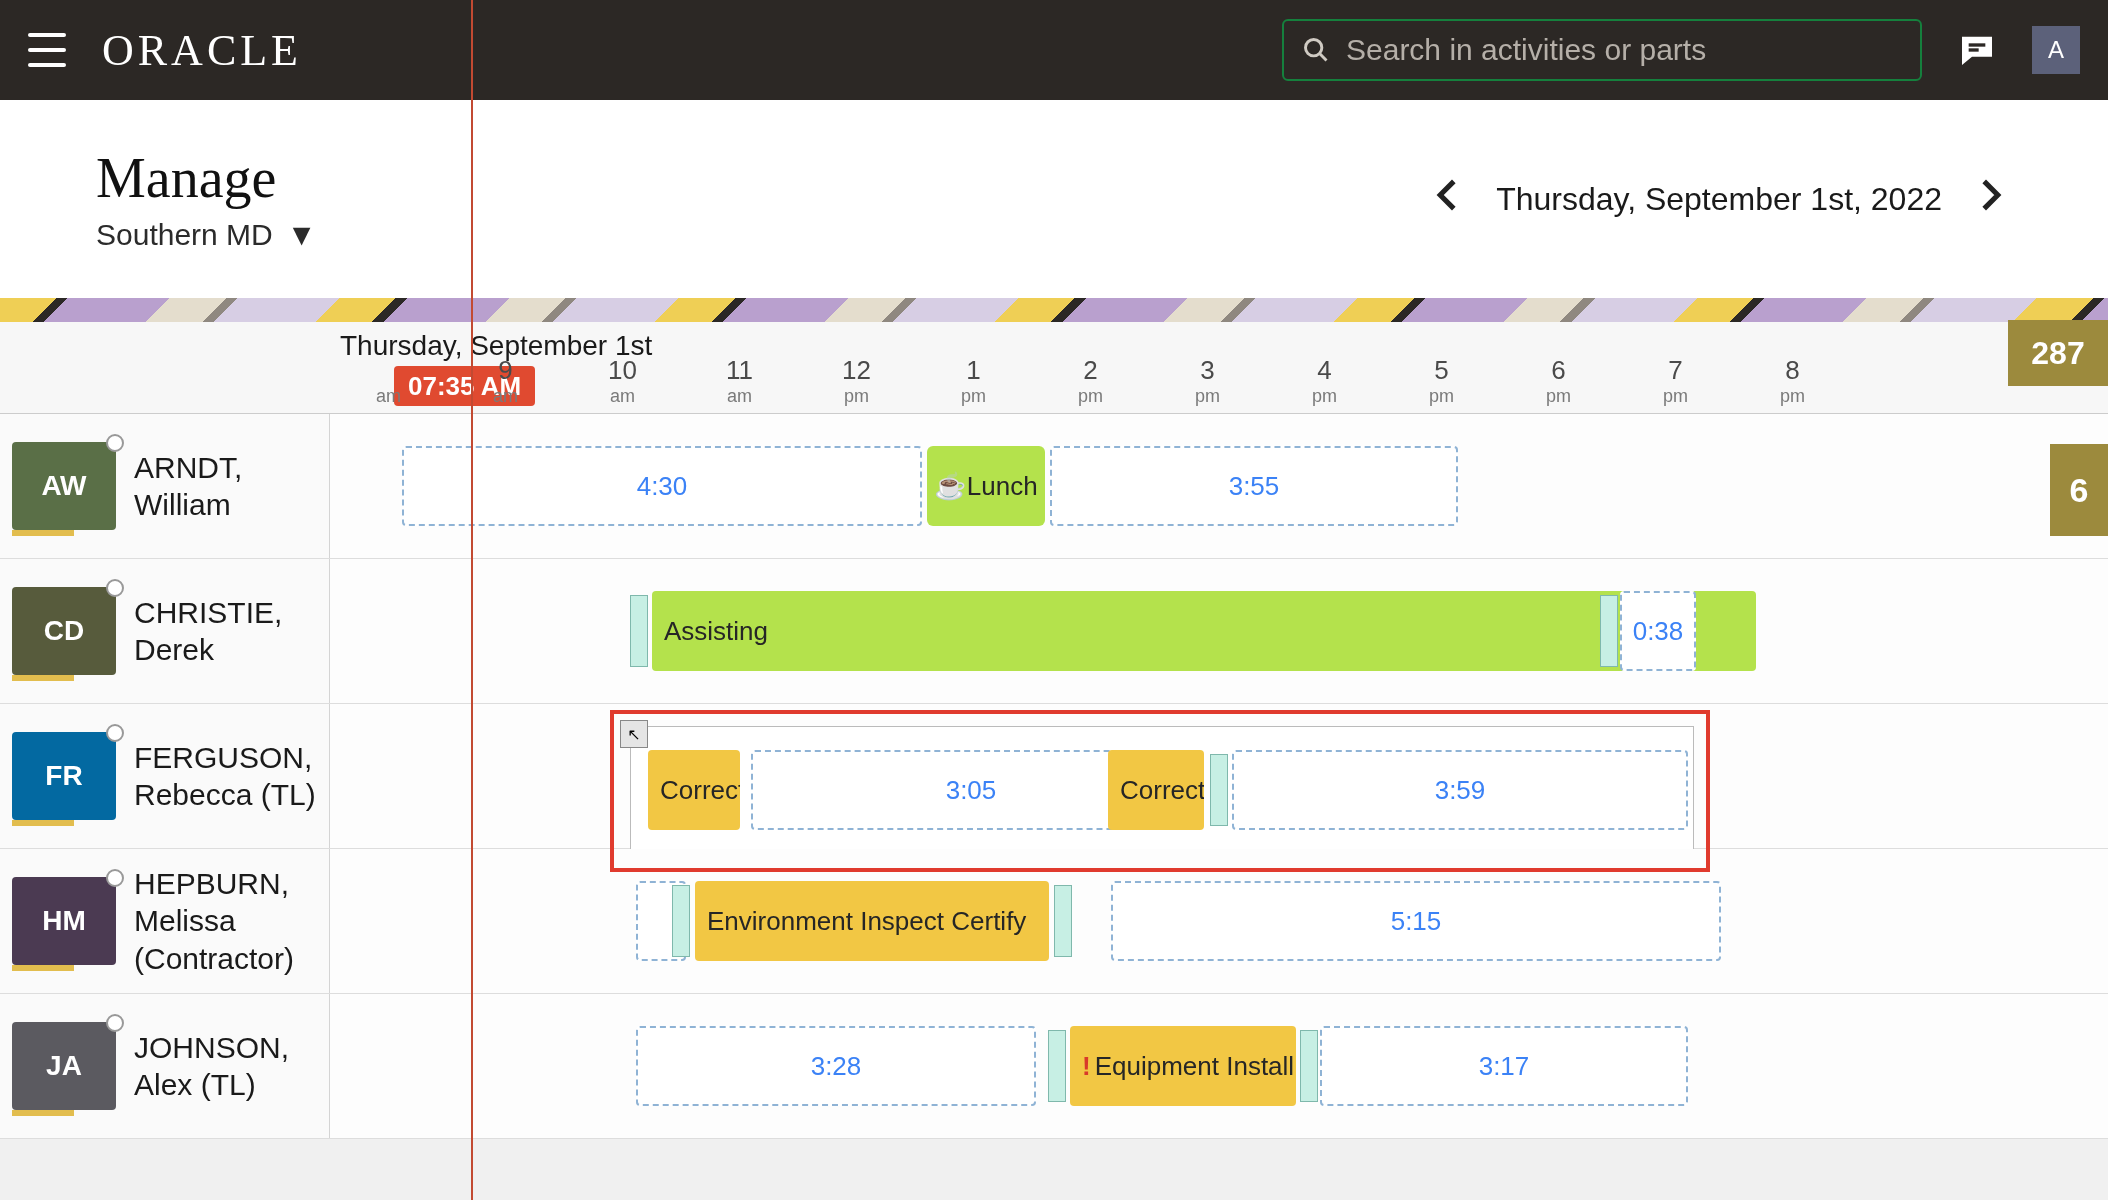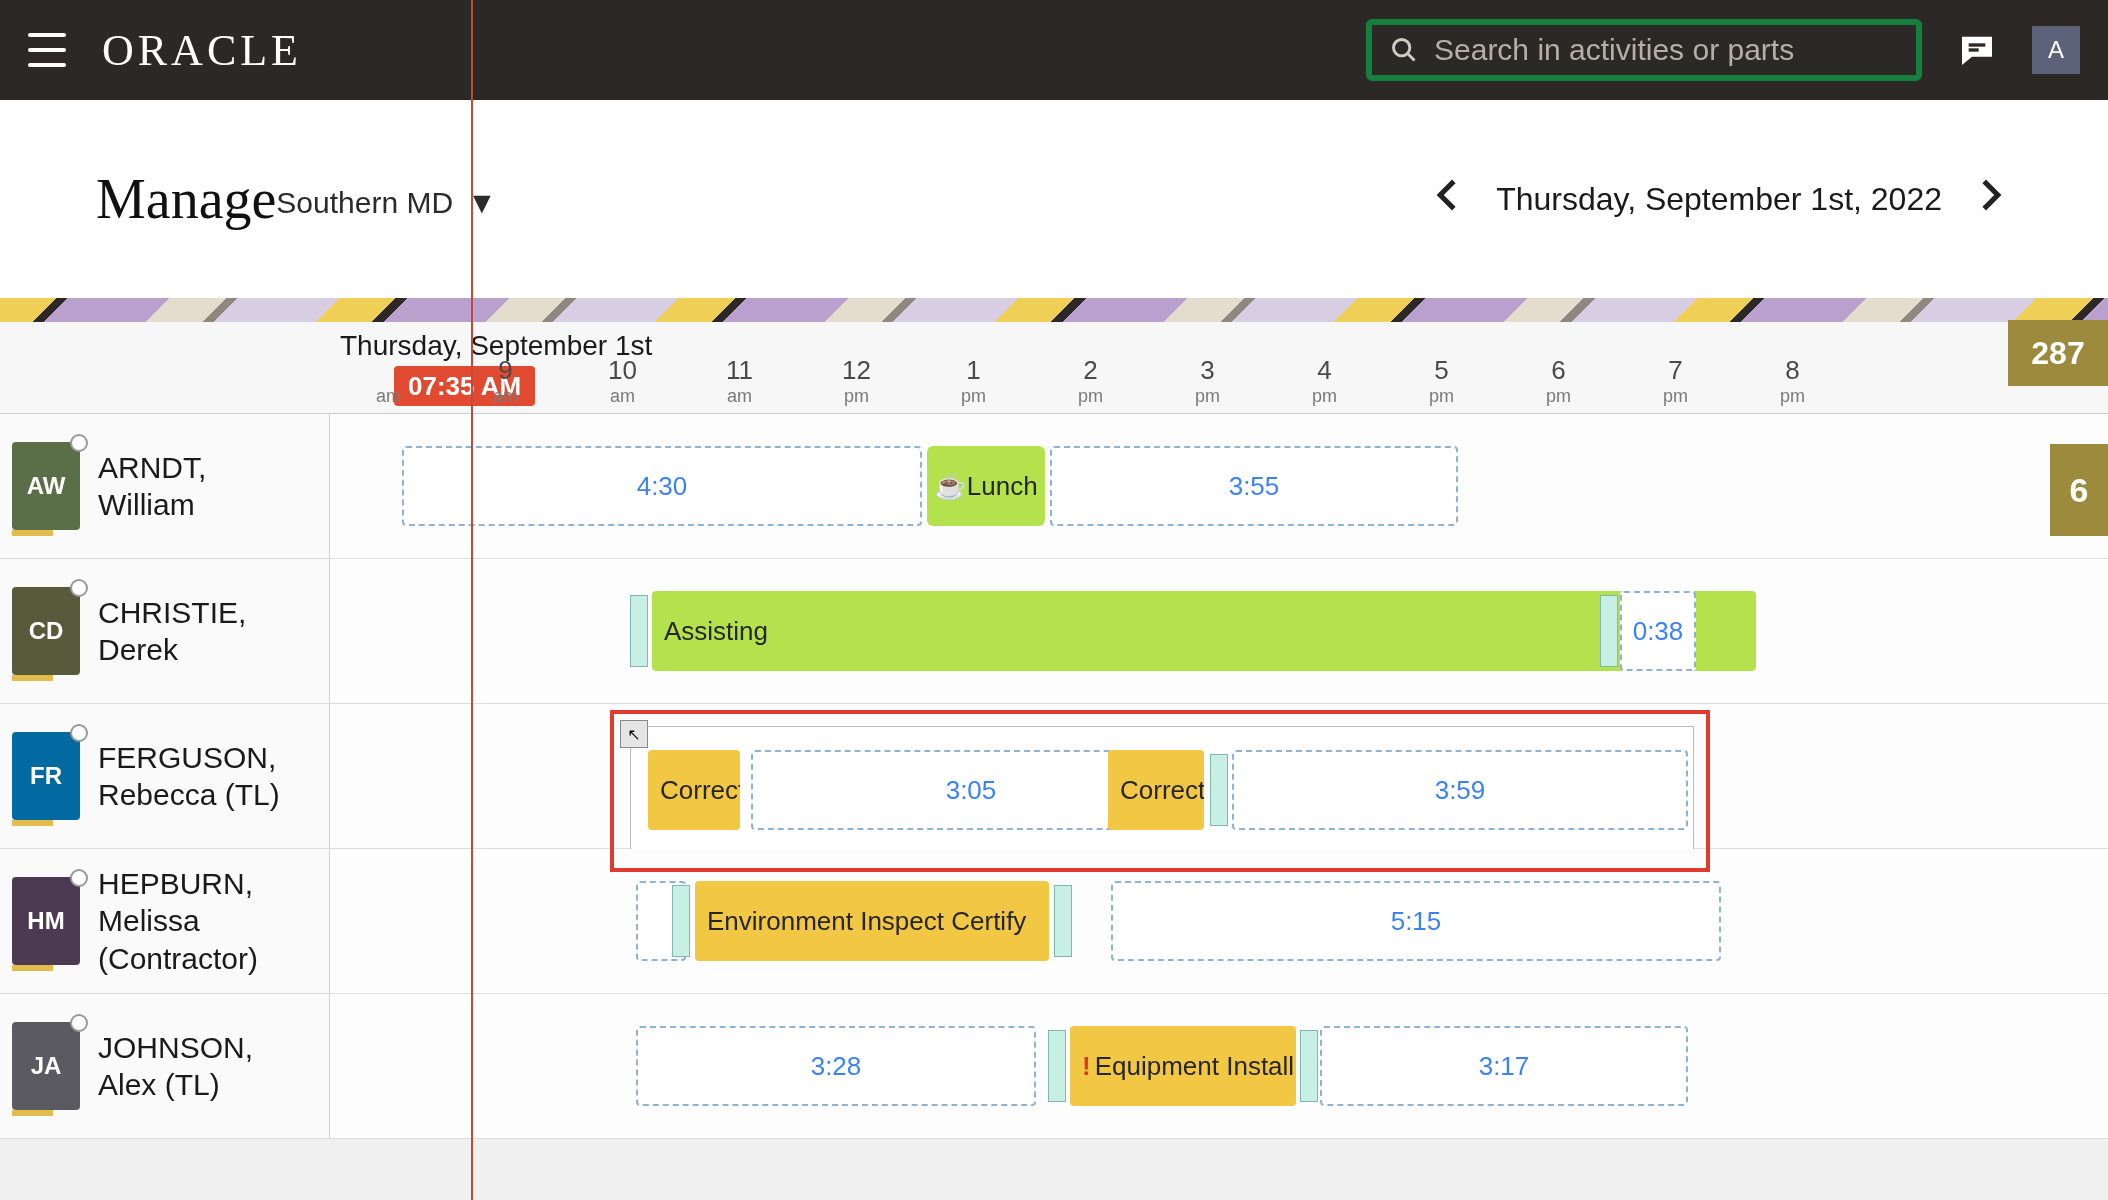--- a/index.html
+++ b/index.html
@@ -8,39 +8,39 @@
   
   .topbar {
     display: flex; align-items: center; height: 100px;
     background: #2c2825; color: #fff; padding: 0 28px;
   }
   .hamburger { width: 38px; height: 34px; cursor: pointer; display: flex; flex-direction: column; justify-content: space-between; }
   .hamburger span { display:block; height:4px; background:#fff; border-radius:2px; }
   .oracle-logo { margin-left: 36px; font-family: Georgia, "Times New Roman", serif; font-size: 44px; letter-spacing: 4px; font-weight: 400; }
   .topbar-spacer { flex:1; }
   .search-wrap {
-    display:flex; align-items:center; width:556px; height:62px;
-    border:6px solid #15803d; border-radius:6px; padding:0 18px;
+    display:flex; align-items:center; width:640px; height:62px;
+    border:2px solid #15803d; border-radius:6px; padding:0 18px;
     background: transparent;
   }
   .search-icon { width:28px; height:28px; margin-right:16px; }
   .search-input {
     flex:1; border:none; background:transparent; color:#fff; font-size:30px;
     outline:none;
   }
   .search-input::placeholder { color:#b5afa8; }
   .chat-btn { width:54px; height:54px; margin-left:28px; display:flex; align-items:center; justify-content:center; cursor:pointer; }
   .avatar-sq {
     width:48px; height:48px; margin-left:28px; background:#5c617a; display:flex;
     align-items:center; justify-content:center; font-size:24px; color:#fff; cursor:pointer;
   }
 
   
   .pagehead { height: 198px; background:#fff; display:flex; align-items:center; padding:0 96px; }
-  .pagehead-left { display:flex; flex-direction:row; }
+  .pagehead-left { display:flex; flex-direction:column; }
   .page-title { font-family: Georgia, serif; font-size:56px; font-weight:400; color:#111; }
   .location-row { display:flex; align-items:center; margin-top:8px; font-size:30px; color:#2b2b2b; cursor:pointer; }
   .location-row .chev { margin-left:14px; }
   .pagehead-spacer { flex:1; }
   .date-nav { display:flex; align-items:center; font-size:32px; color:#1a1a1a; gap:28px; }
   .date-arrow { cursor:pointer; padding:10px; }
 
   
   .decor {
     height:24px;
@@ -77,22 +77,22 @@
   
   .rows { }
   .row {
     height: 145px; border-bottom:1px solid #ddd; display:flex; background:#fdfdfd; position:relative;
   }
   .row .sidebar {
     width:330px; display:flex; align-items:center; padding-left:12px; border-right:1px solid #d4d4d4;
     position:relative; background:#fafafa;
   }
   .avatar {
-    width:68px; height:88px; border-radius:4px; display:flex; align-items:center; justify-content:center;
-    color:#fff; font-size:24px; font-weight:600; position:relative; flex-shrink:0;
+    width:104px; height:88px; border-radius:4px; display:flex; align-items:center; justify-content:center;
+    color:#fff; font-size:28px; font-weight:600; position:relative; flex-shrink:0;
   }
   .avatar .dot {
     position:absolute; top:-8px; right:-8px; width:18px; height:18px; border-radius:50%;
     background:#fff; border:2px solid #999;
   }
   .tech-name { margin-left:18px; font-size:30px; color:#1a1a1a; line-height:1.25; }
   .track { flex:1; position:relative; }
 
   
   .av-aw { background:#5a6f47; }

